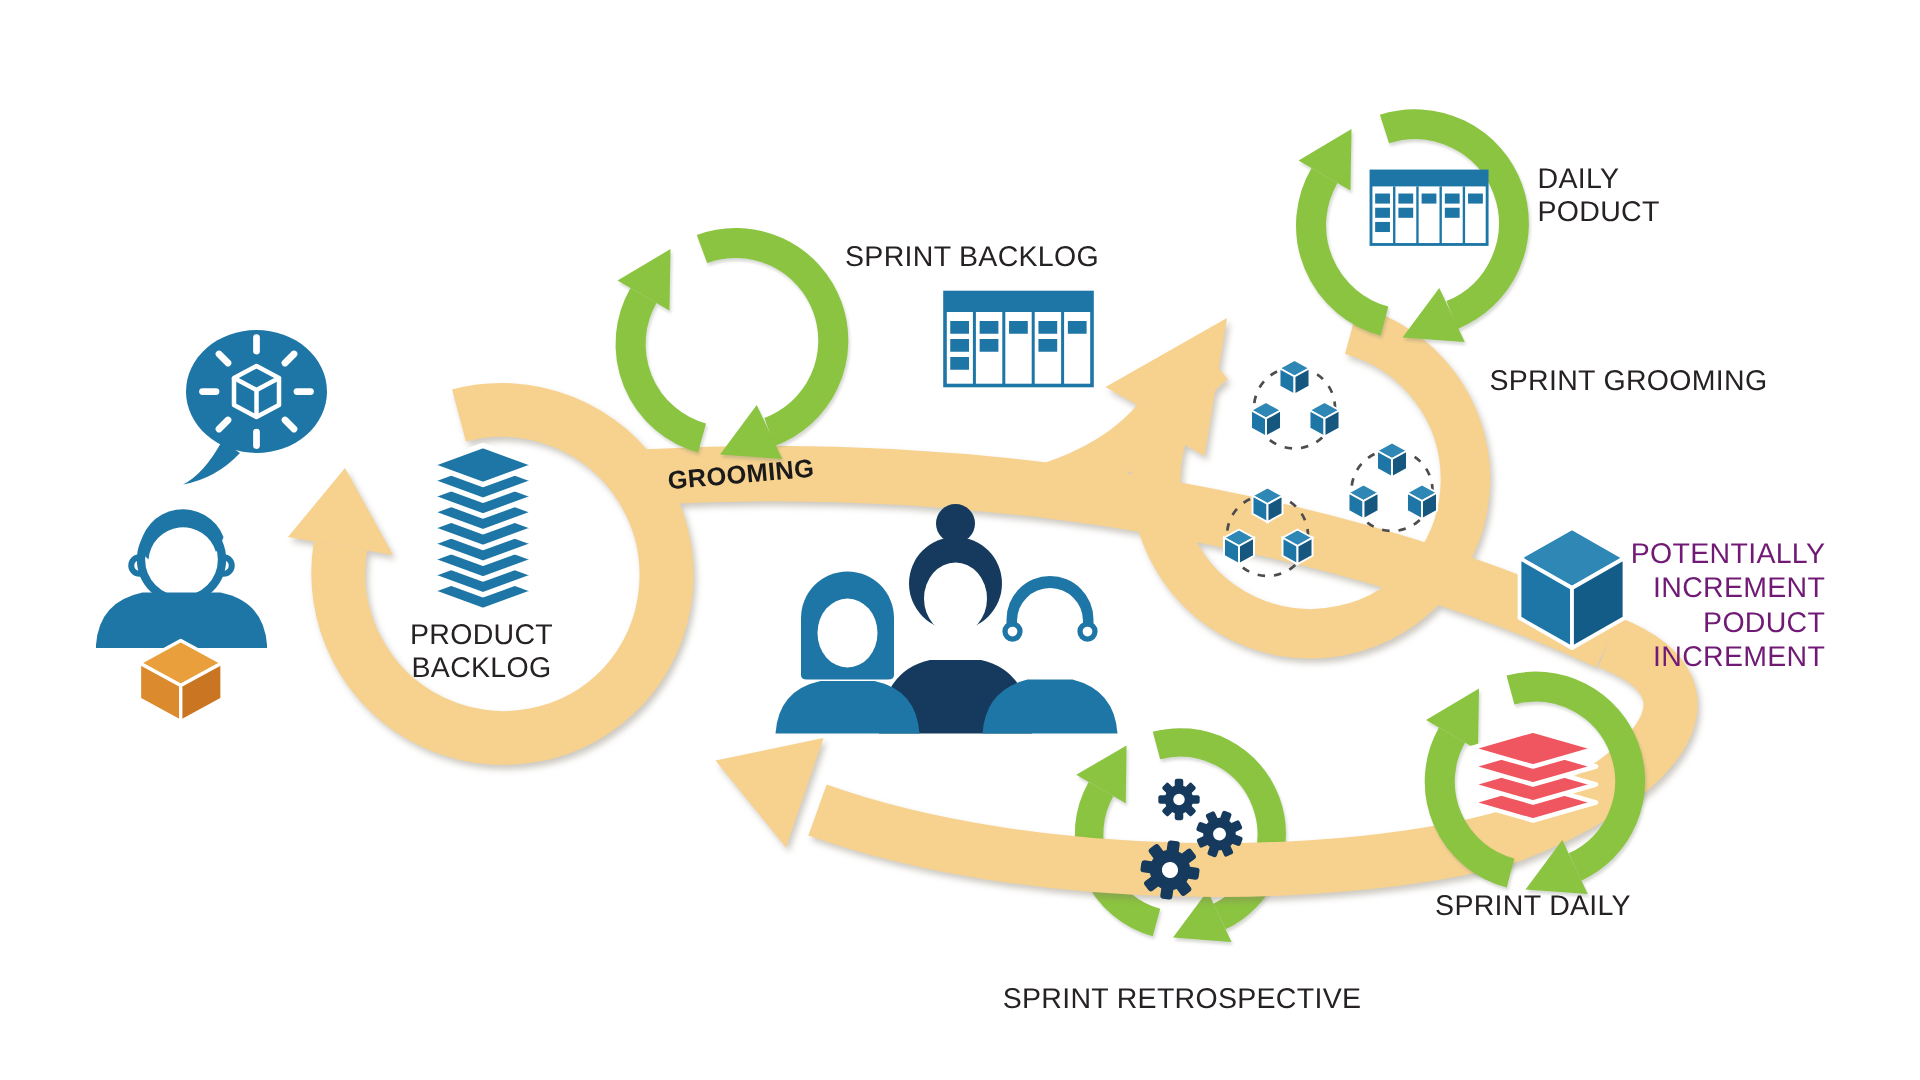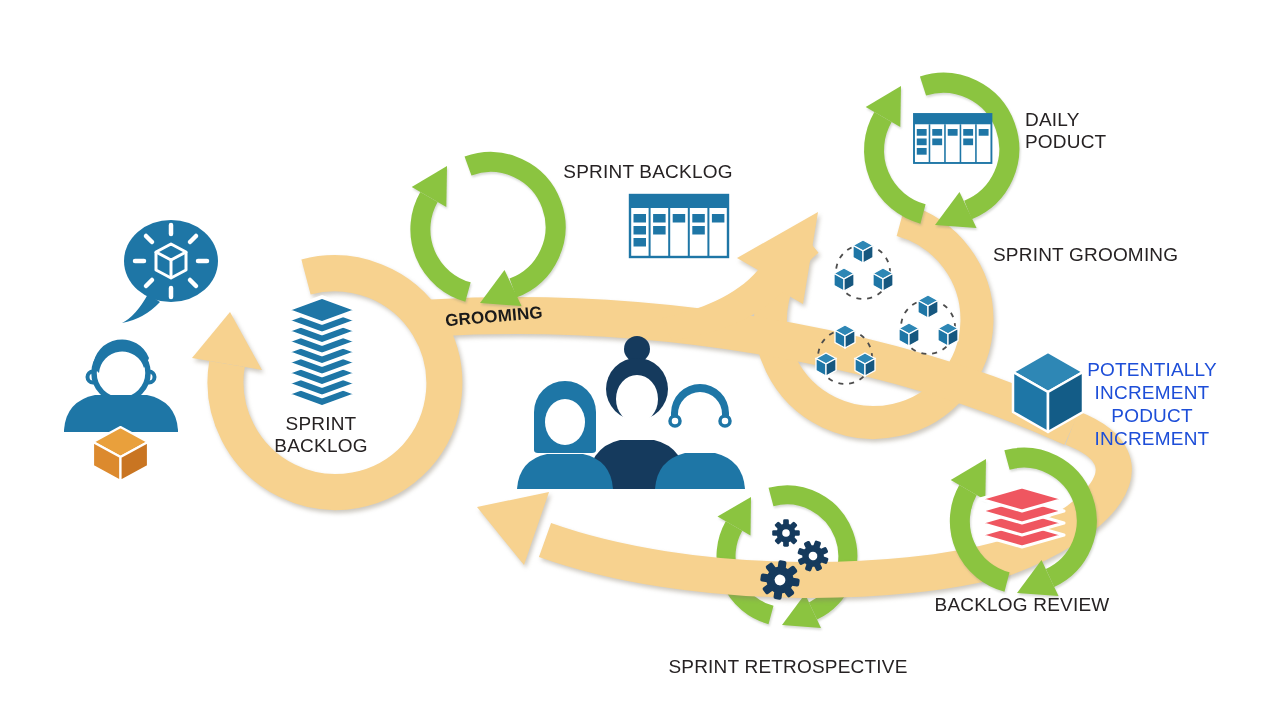--- a/index.html
+++ b/index.html
@@ -4,21 +4,21 @@
 <style>
   html,body{margin:0;padding:0;background:#ffffff;}
   .stage{position:relative;width:1280px;height:720px;background:#fff;overflow:hidden;
          font-family:"Liberation Sans",sans-serif;}
   .stage svg{position:absolute;left:0;top:0;}
   .yellow-flow{filter:drop-shadow(2px 3px 2px rgba(130,120,100,.40));}
   .green-cycle{filter:drop-shadow(1px 2px 1px rgba(120,130,110,.30));}
   .label{position:absolute;text-align:center;transform:translateX(-50%);
          font-size:19px;line-height:22px;color:#262223;letter-spacing:.2px;white-space:nowrap;}
   .label-left{transform:none;text-align:left;}
-  .navy{color:#1d4ed8;line-height:23px;}
+  .navy{color:#701a75;line-height:23px;text-align:right;}
   .groom{font-size:17px;font-weight:bold;color:#1a1a1a;
          transform:translateX(-50%) rotate(-5deg);}
 </style>
 </head>
 <body>
 
 <div class="stage">
 
 <svg width="1280" height="720" viewBox="0 0 1280 720">
 
@@ -221,21 +221,21 @@
 
   <g stroke="#fff" stroke-width="2.2" stroke-linejoin="round">
     <polygon points="120.5,427 148,442 120.5,457 93,442" fill="#E9A03C"></polygon>
     <polygon points="93,442 120.5,457 120.5,481 93,466" fill="#DC8A2E"></polygon>
     <polygon points="148,442 120.5,457 120.5,481 148,466" fill="#C97522"></polygon>
   </g>
 
 </svg>
 
 <div class="label" style="left:321px;top:413px">
-  <div>SPRINT</div>
+  <div>PRODUCT</div>
   <div>BACKLOG</div>
 </div>
 
 
 <div class="label" style="left:648px;top:161px">
   <div>SPRINT BACKLOG</div>
 </div>
 
 <div class="label label-left" style="left:1025px;top:109px">
   <div>DAILY</div>
@@ -247,21 +247,21 @@
 </div>
 
 <div class="label navy" style="left:1152px;top:358px">
   <div>POTENTIALLY</div>
   <div>INCREMENT</div>
   <div>PODUCT</div>
   <div>INCREMENT</div>
 </div>
 
 <div class="label" style="left:1022px;top:594px">
-  <div>BACKLOG REVIEW</div>
+  <div>SPRINT DAILY</div>
 </div>
 
 <div class="label" style="left:788px;top:656px">
   <div>SPRINT RETROSPECTIVE</div>
 </div>
 
 <div class="label groom" style="left:494px;top:306px">
   <div>GROOMING</div>
 </div>
 

